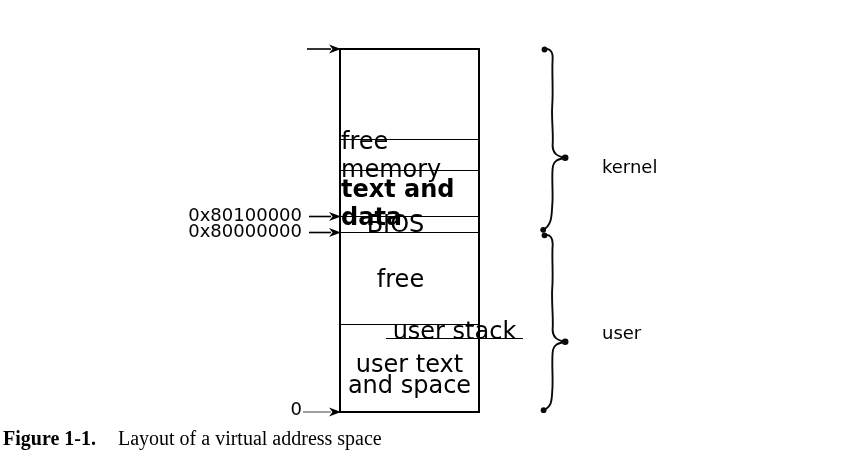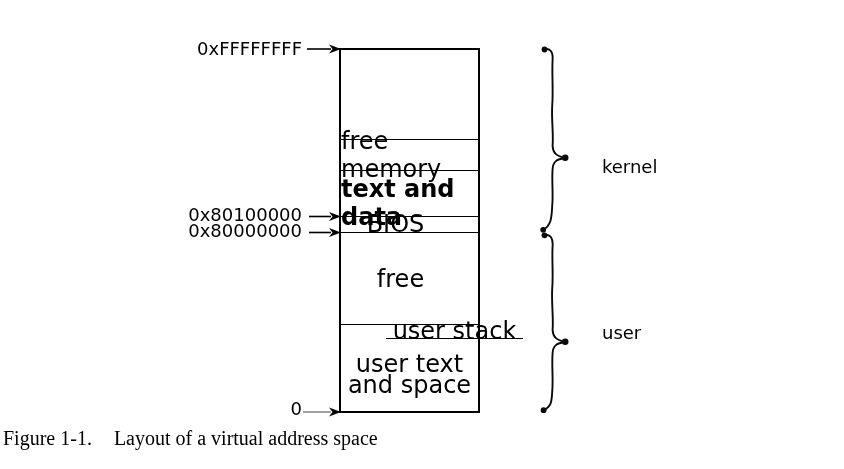--- a/index.html
+++ b/index.html
@@ -65,21 +65,21 @@
   }
   .caption {
     position: absolute;
     left: 3px;
     top: 426px;
     font-family: "Liberation Serif", serif;
     font-size: 20px;
     line-height: 24px;
     white-space: nowrap;
   }
-  .cap-bold { font-weight: normal; }
+  .cap-bold { font-weight: bold; }
   .cap-text { margin-left: 22px; }
 </style>
 </head>
 <body>
 
 <div class="canvas">
 
   <svg class="overlay" viewBox="0 0 844 469" xmlns="http://www.w3.org/2000/svg">
 
     <g>
@@ -121,21 +121,20 @@
                C 553,337 556,340.2 565.5,341.8
                C 556,343.4 553,346 552.6,353
                C 551.6,366 553.4,380 552.2,392
                C 551.6,401 551.8,406.5 543.5,410.4" fill="none" stroke="#0a0a0a" stroke-width="1.9" stroke-linecap="round"></path>
       <circle cx="544.5" cy="235.3" r="2.9" fill="#0a0a0a"></circle>
       <circle cx="565.2" cy="341.8" r="3.3" fill="#0a0a0a"></circle>
       <circle cx="543.6" cy="410.2" r="2.9" fill="#0a0a0a"></circle>
     </g>
   </svg>
 
-  <div class="addr" style="top:38px">0xFFFFFFFF</div>
   <div class="addr" style="top:204px">0x80100000</div>
   <div class="addr" style="top:220px">0x80000000</div>
   <div class="addr" style="top:398px">0</div>
 
   <div class="membox">
     <div class="seg seg-empty divided"></div>
     <div class="seg seg-free divided">
       <span>free memory</span>
     </div>
     <div class="seg seg-textdata divided">

